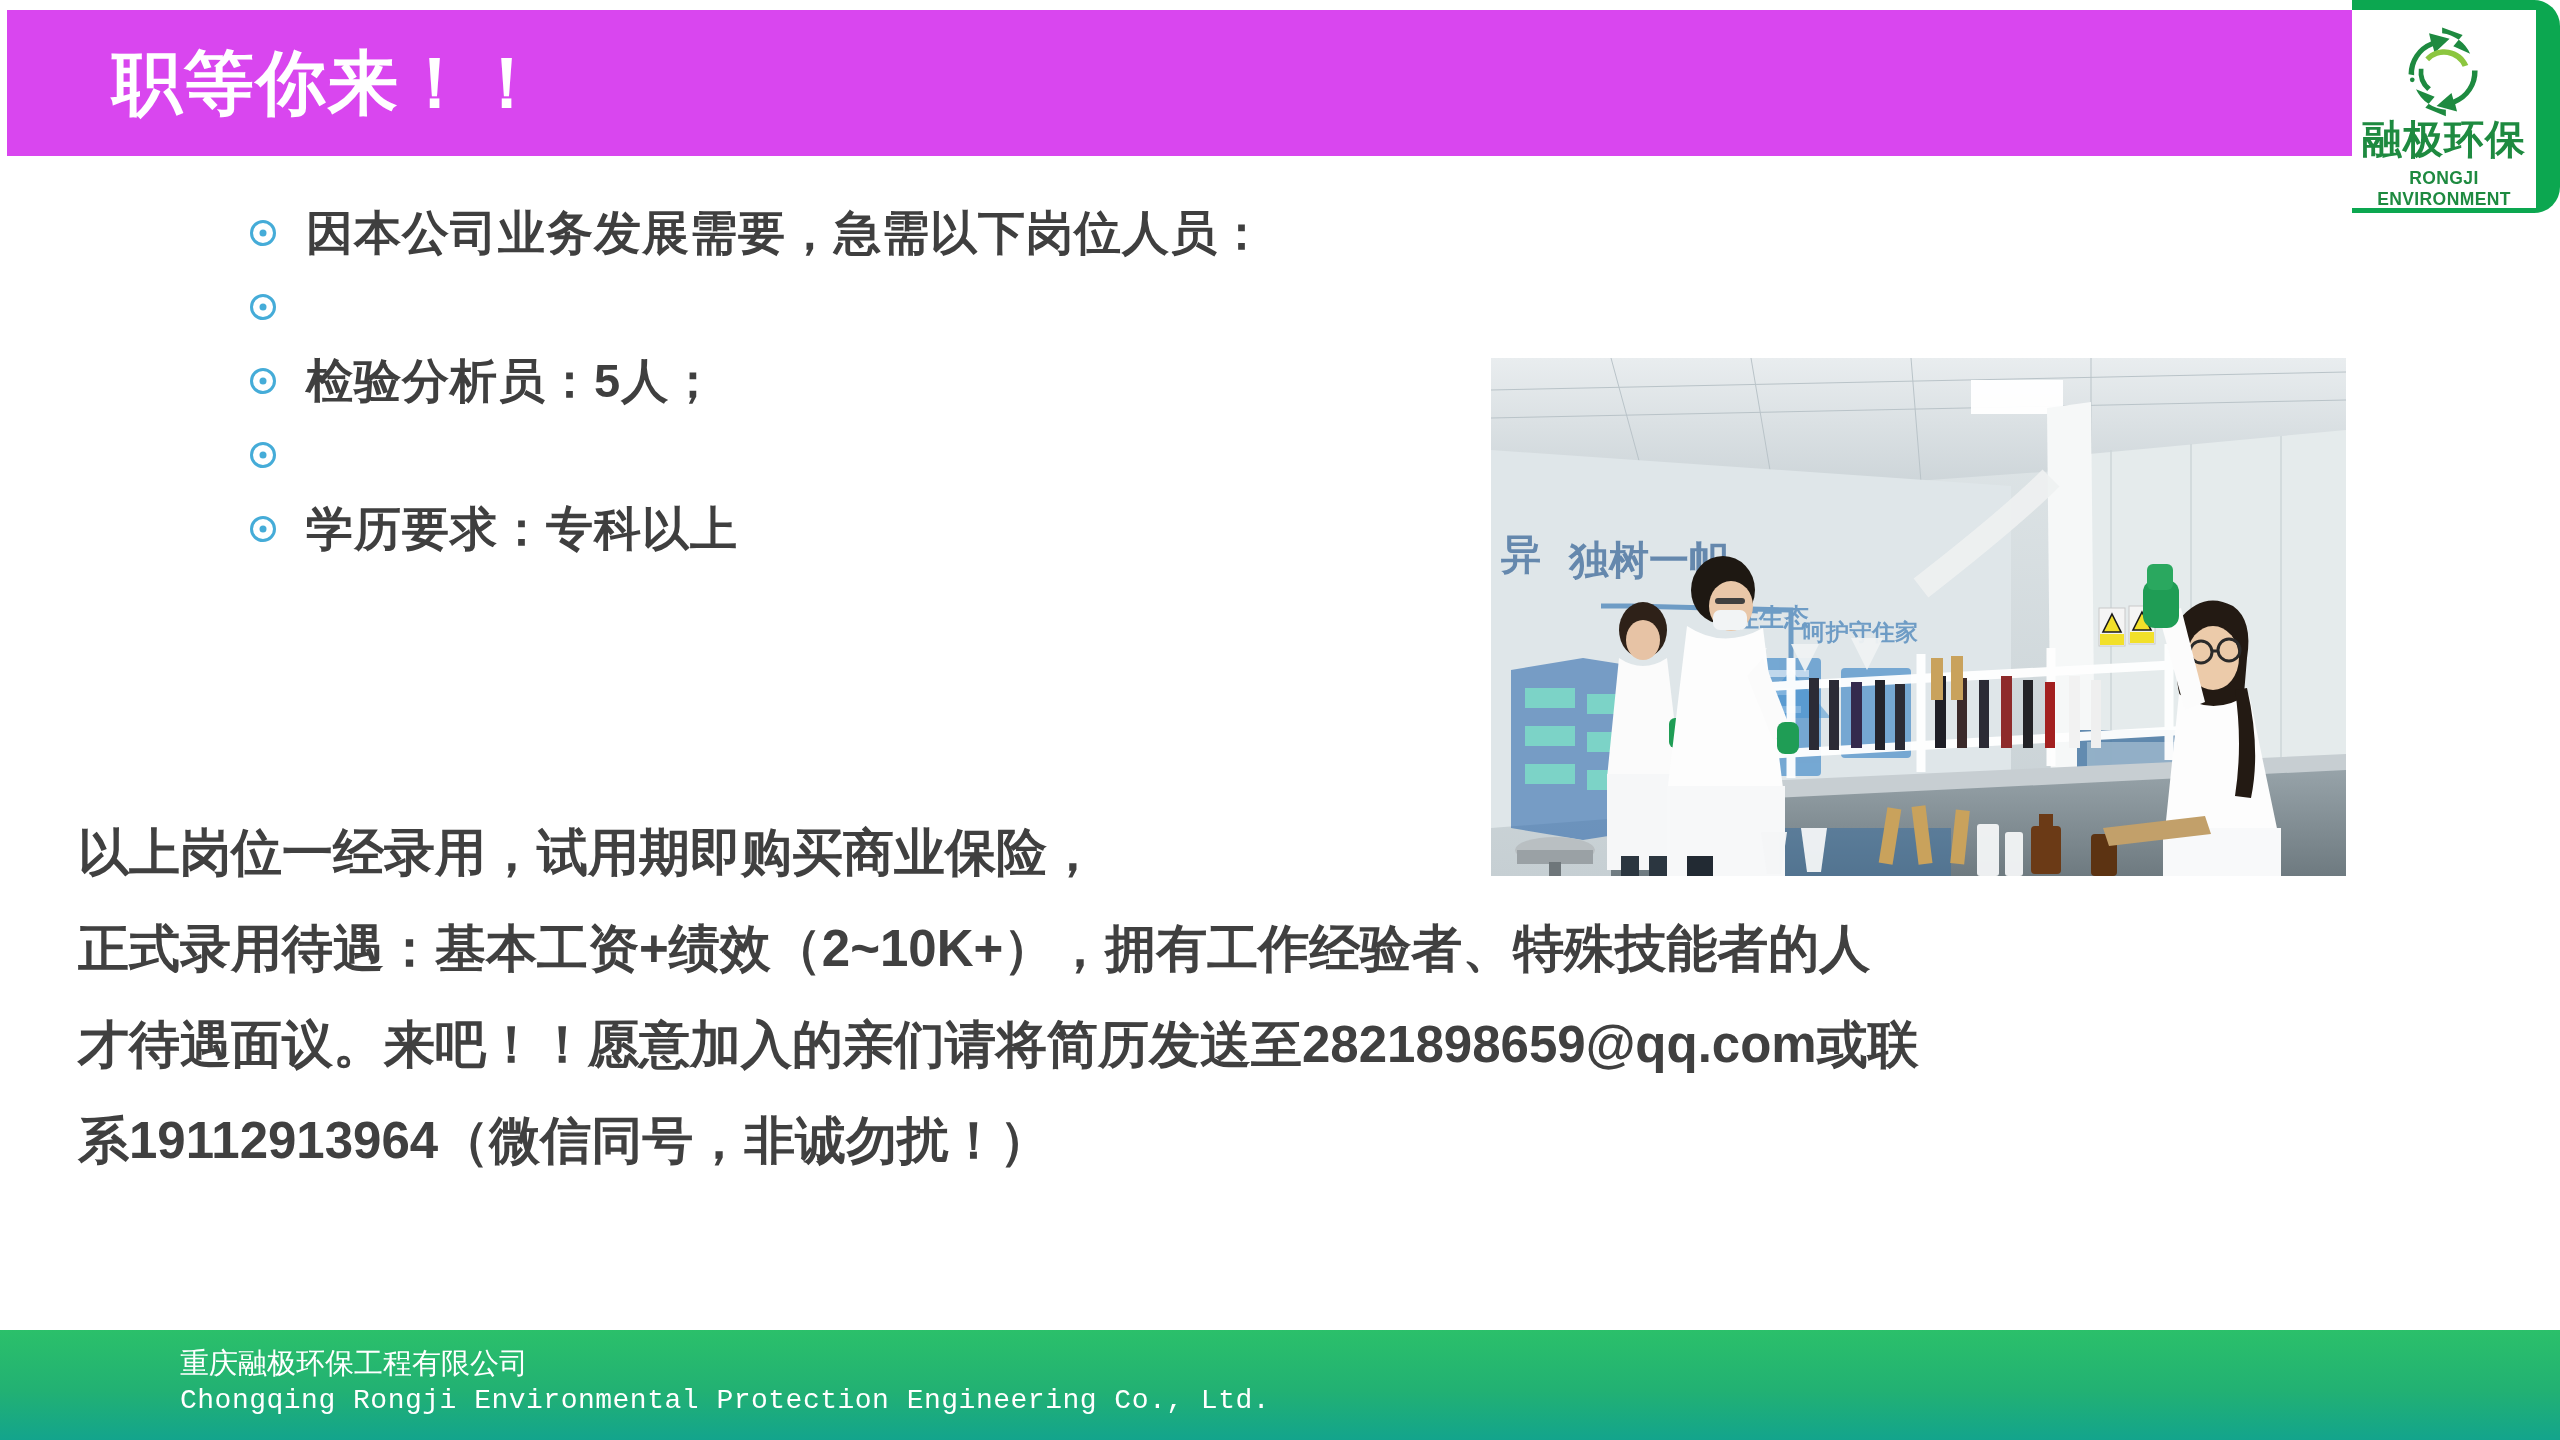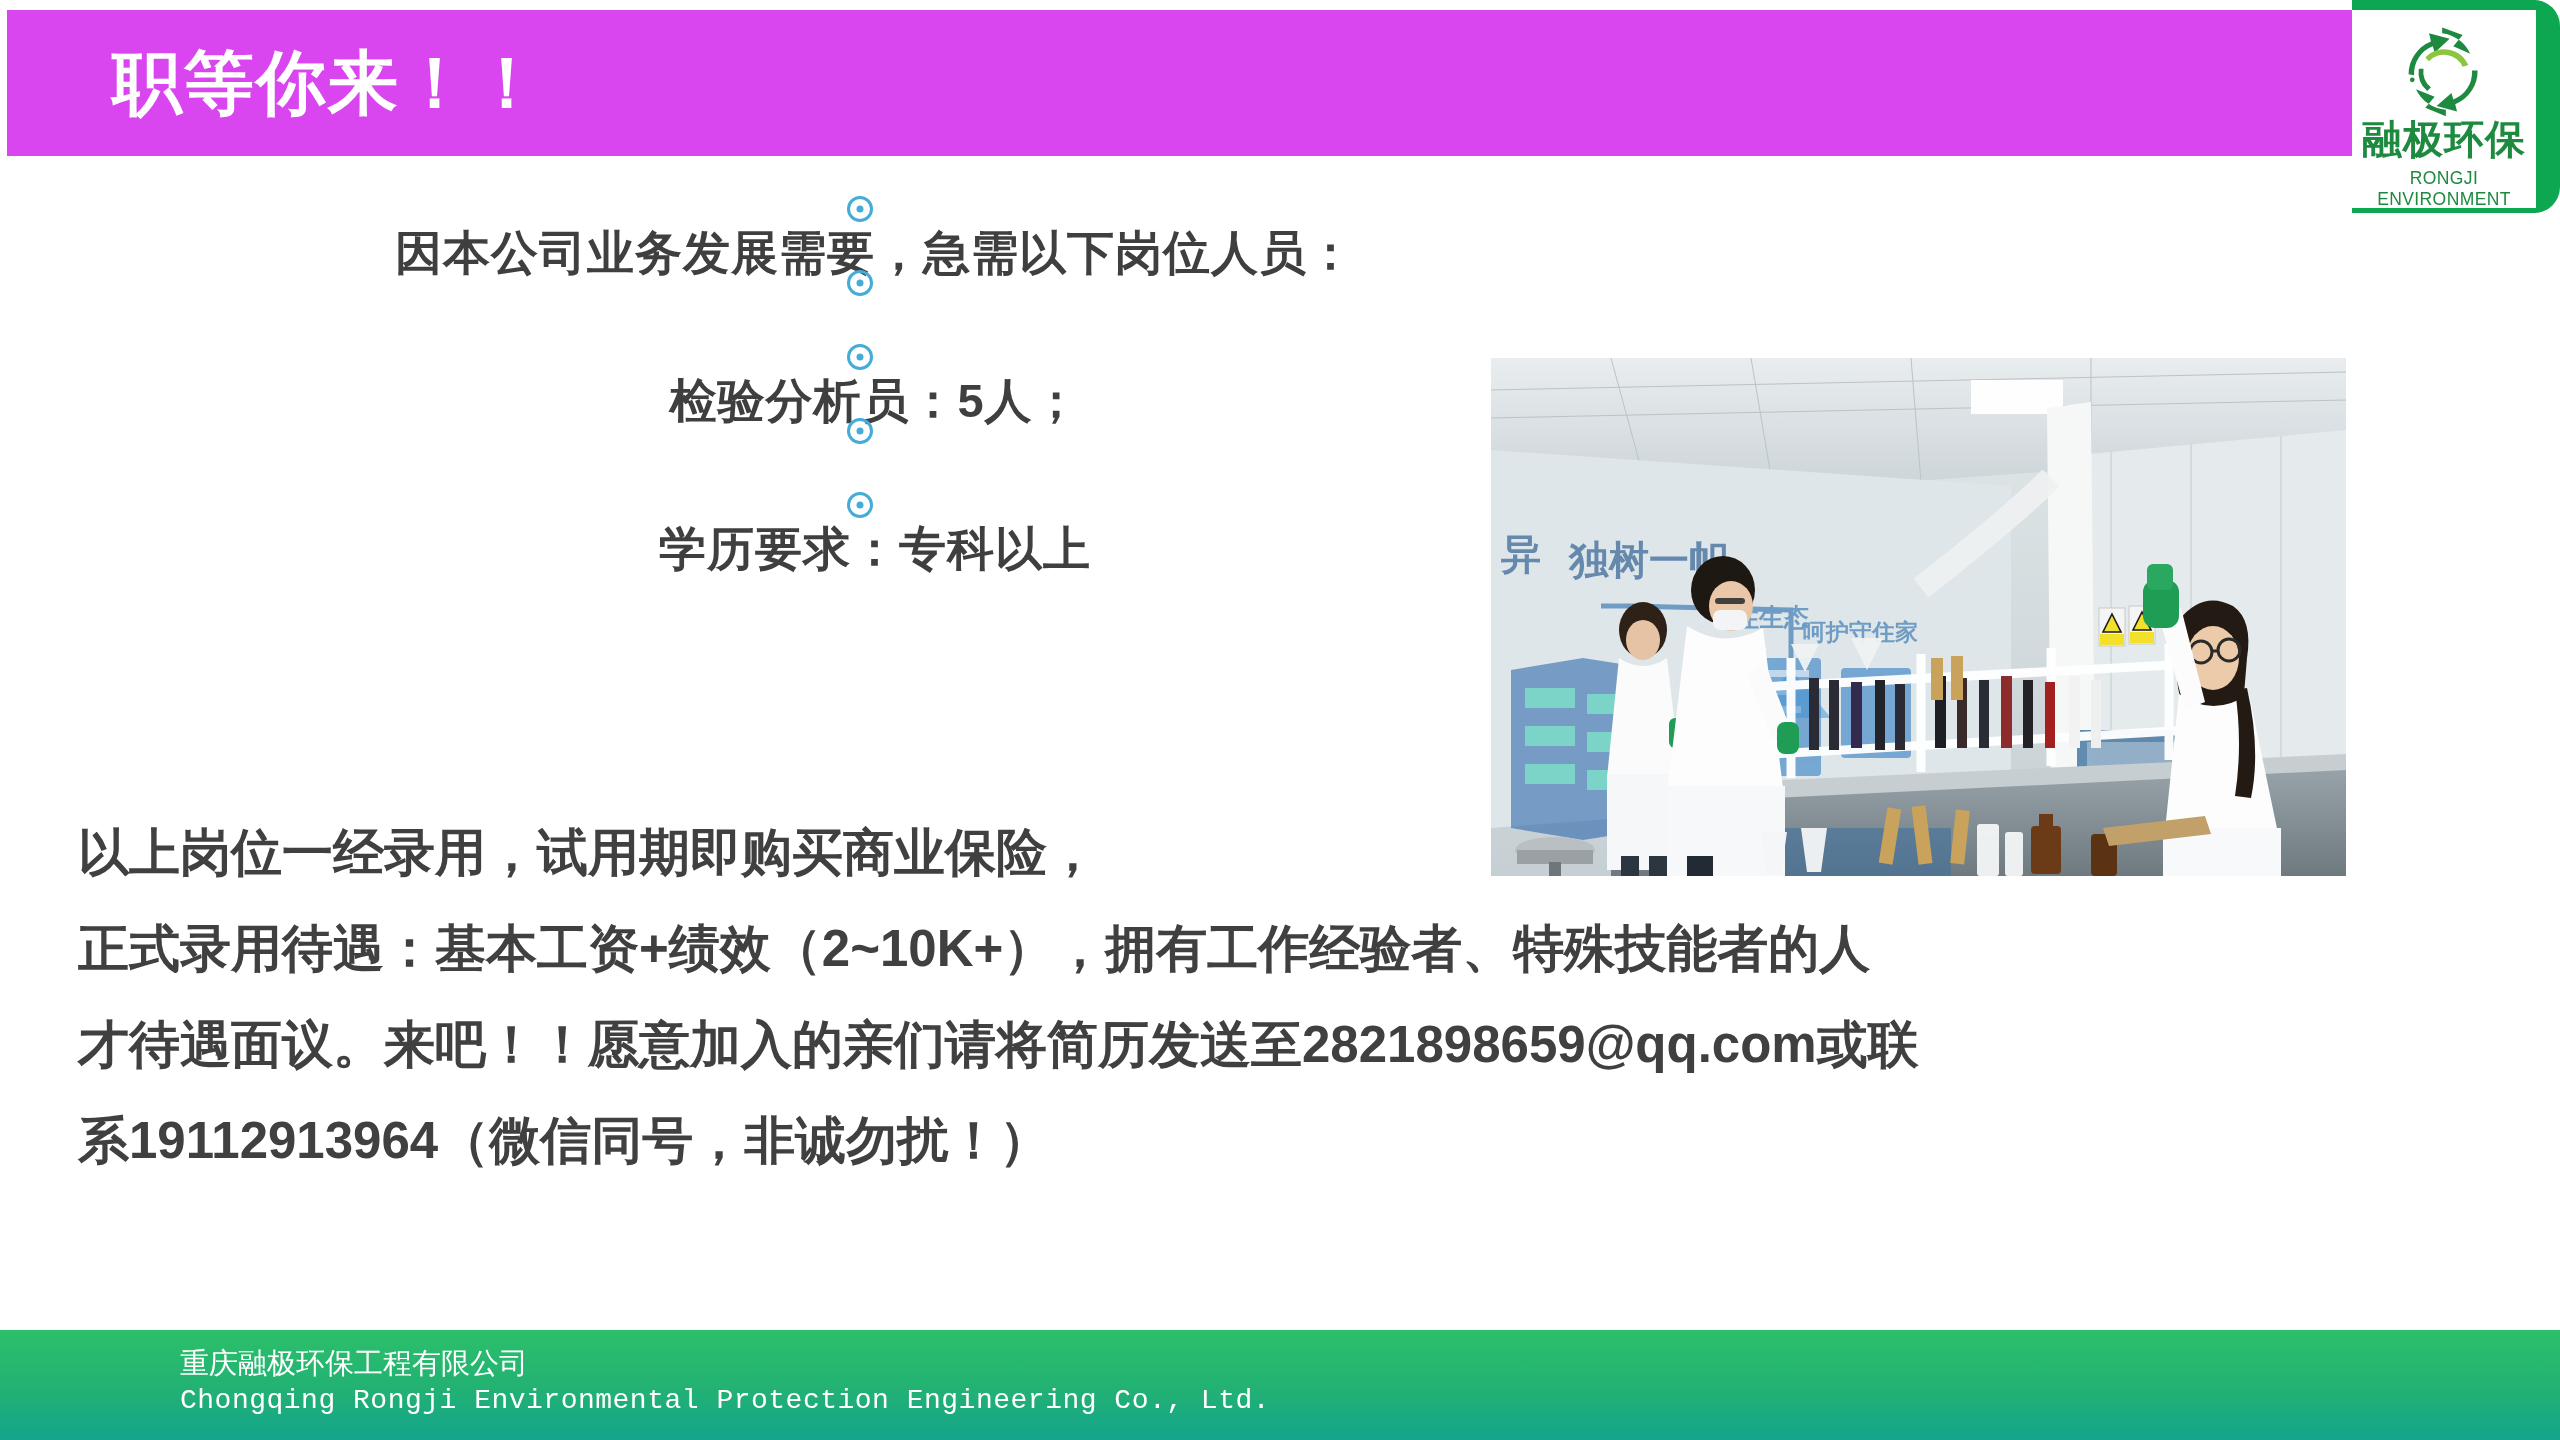--- a/index.html
+++ b/index.html
@@ -83,39 +83,38 @@
     font-family: "Liberation Sans", "DejaVu Sans", sans-serif;
   }
   #logo-en {
     position: absolute;
     left: 0;
     top: 158px;
     width: 184px;
     text-align: center;
     color: #1E8A40;
     font-size: 17.5px;
-    font-weight: normal;
+    font-weight: bold;
     letter-spacing: 0.4px;
     font-family: "Liberation Sans", "DejaVu Sans", sans-serif;
   }
 
   
   #bullet-list {
     position: absolute;
     left: 250px;
     top: 196px;
     width: 1250px;
   }
   .bullet-row {
     position: relative;
     height: 74px;
     margin-bottom: 0px;
     display: flex;
     align-items: center;
-    flex-direction: column;
   }
   .bullet-marker {
     width: 26px;
     height: 26px;
     border: 3px solid #45ACD8;
     border-radius: 50%;
     box-sizing: border-box;
     position: relative;
     flex: 0 0 auto;
     margin-right: 30px;

